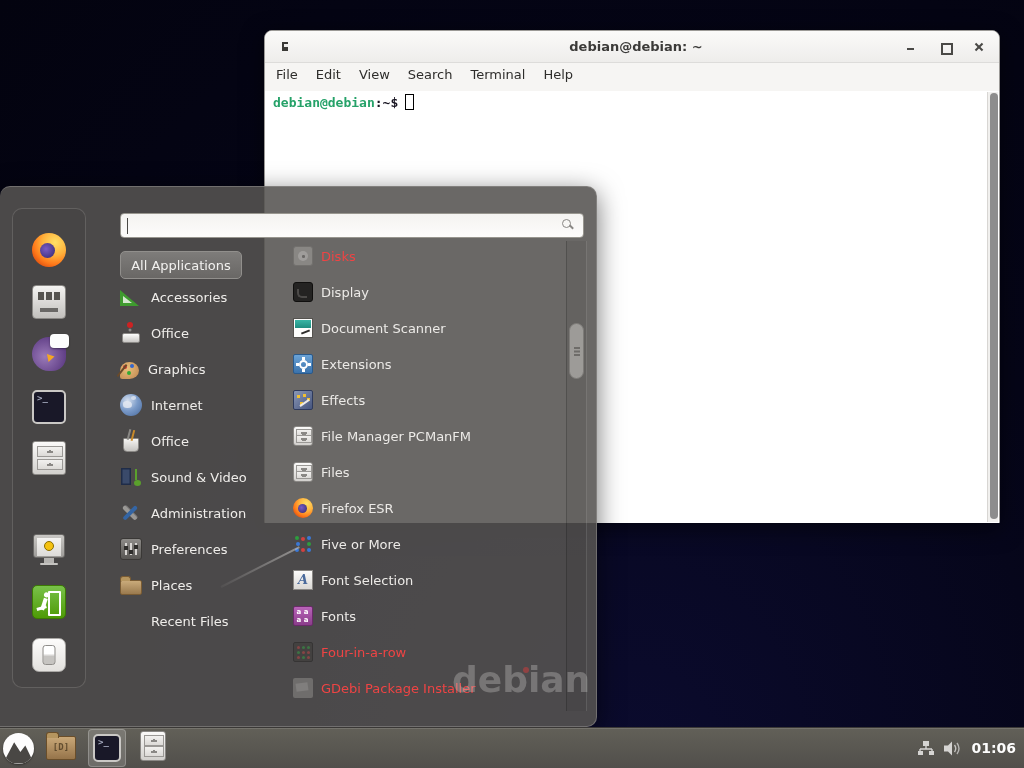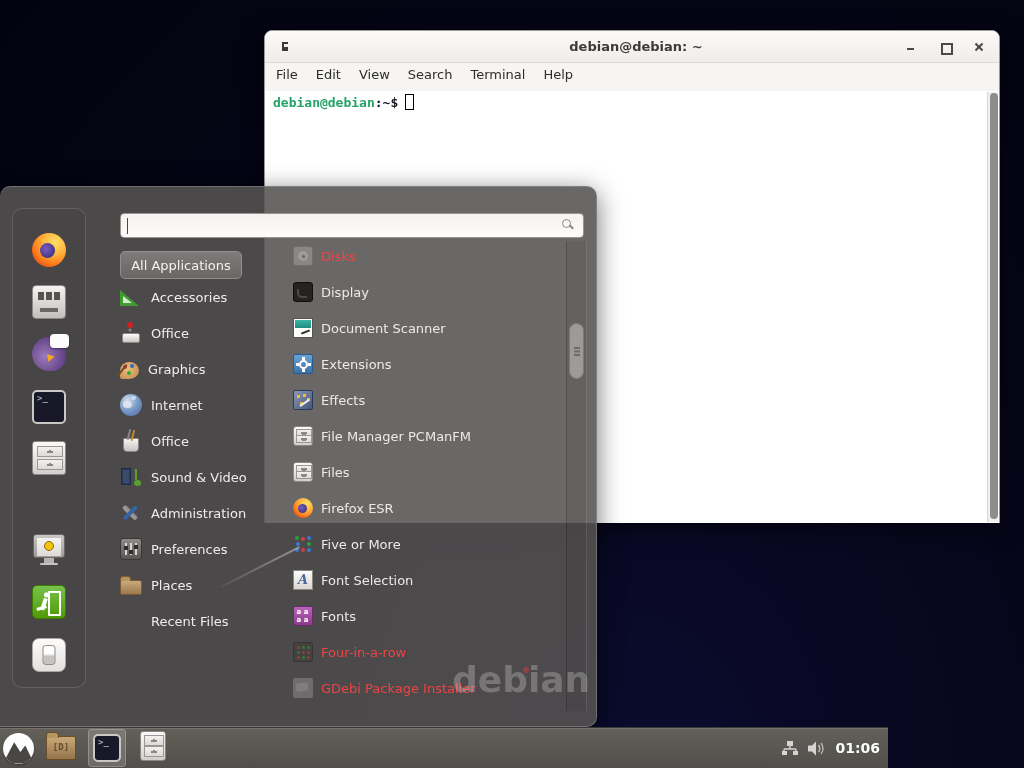--- a/index.html
+++ b/index.html
@@ -198,21 +198,21 @@
   .ai-fonts { background:linear-gradient(#b964b9,#8a3d8a); border:1px solid #6a2a6a; border-radius:2px; }
   .ai-fonts::before { content:"a a\A a a"; white-space:pre; position:absolute; left:2.5px; top:1px; color:#fff; font:bold 7px "DejaVu Sans",sans-serif; line-height:8px; }
   .ai-four { background:#3c3a38; border:1px solid #222120; border-radius:2px; }
   .ai-four::before { content:""; position:absolute; left:3px; top:3px; width:3px; height:3px; border-radius:50%; background:#c04040;
     box-shadow:5px 0 0 #2e9e3e, 10px 0 0 #2e9e3e, 0 5px 0 #2e9e3e, 5px 5px 0 #c04040, 10px 5px 0 #c04040, 0 10px 0 #c04040, 5px 10px 0 #2e9e3e, 10px 10px 0 #c04040; }
   .ai-gdebi { background:#93918e; border-radius:2px; }
   .ai-gdebi::before { content:""; position:absolute; left:3px; top:5px; width:12px; height:8px; background:#b5b3b0; transform:rotate(-8deg); }
 
   
   .taskbar {
-    position:absolute; left:0; bottom:0; width:888px; height:41px;
+    position:absolute; left:0; bottom:0; width:1024px; height:41px;
     background:linear-gradient(#626058,#514f4b);
     border-top:1px solid #3a3836; box-shadow:inset 0 1px 0 rgba(255,255,255,0.12);
     display:flex; align-items:center;
   }
   .tb-left { display:flex; align-items:center; gap:12px; padding-left:3px; }
   .tb-menu-btn { width:31px; height:31px; border-radius:50%; background:#fdfdfd; position:relative; overflow:hidden; cursor:pointer; box-shadow:0 1px 2px rgba(0,0,0,0.4); }
   .tb-menu-btn .mtn { position:absolute; left:0; bottom:0; width:100%; height:78%; background:#494744;
     clip-path:polygon(0 100%, 36% 12%, 56% 52%, 72% 26%, 100% 100%); }
   .tb-folder { width:30px; height:24px; background:linear-gradient(#c9a878,#96744a); border:1px solid #6a4e2a; border-radius:2px; position:relative; cursor:pointer; }
   .tb-folder::before { content:""; position:absolute; left:-1px; top:-5px; width:11px; height:5px; background:#b5955f; border:1px solid #6a4e2a; border-bottom:none; border-radius:3px 3px 0 0; }

